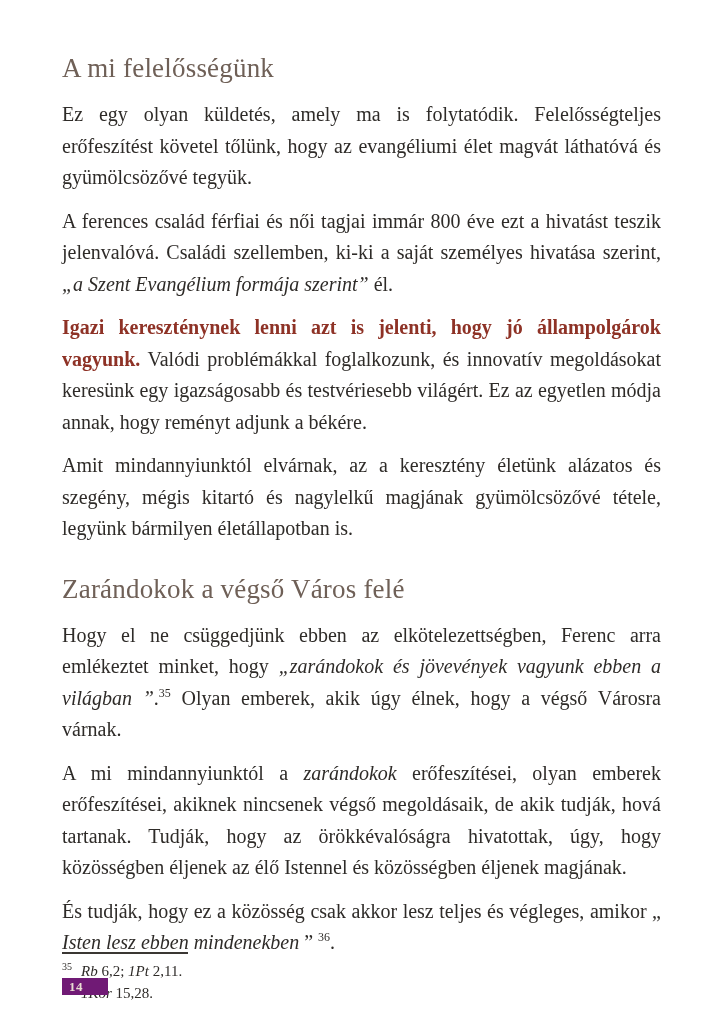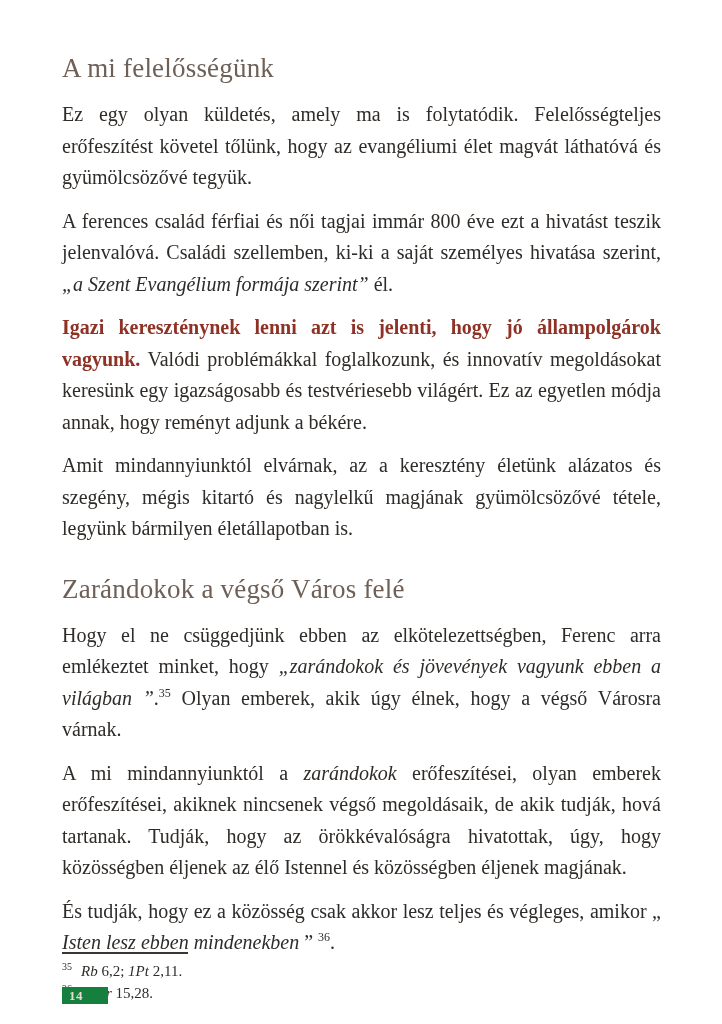--- a/index.html
+++ b/index.html
@@ -59,28 +59,27 @@
     font-size: 10px;
     margin-right: 9px;
     line-height: 0;
   }
   .page-number {
     position: absolute;
     left: 62px;
     top: 978px;
     width: 39px;
     height: 17px;
-    background: #15803d;
+    background: #701a75;
     color: #e9ddd2;
     font-size: 13px;
     font-weight: bold;
     padding-left: 7px;
     line-height: 17px;
     letter-spacing: 0.5px;
-    margin-top: 9px;
   }
 </style>
 </head>
 <body>
 
 <div class="page">
 
   <div class="content">
 
     <h2 class="heading">A mi felelősségünk</h2>

